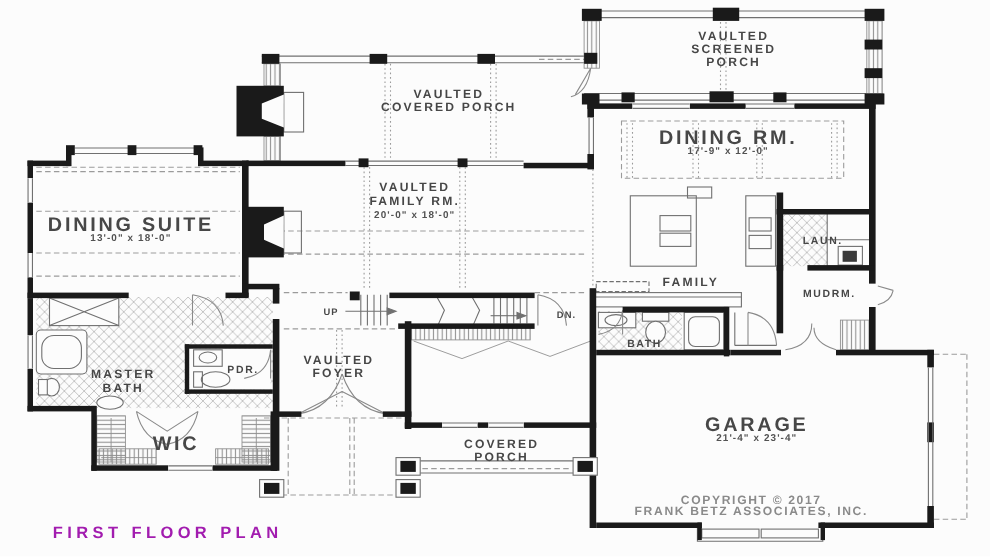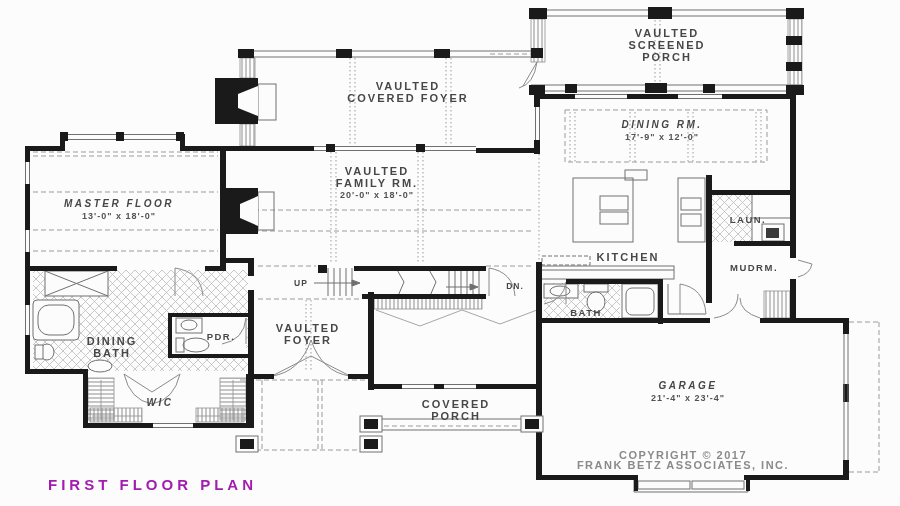--- a/index.html
+++ b/index.html
@@ -4,21 +4,21 @@
 <style>
   html,body{margin:0;padding:0;background:#ffffff;}
   #stage{position:relative;width:900px;height:506px;background:#fcfcfc;overflow:hidden;
          font-family:"Liberation Sans", sans-serif;}
   #drawing{position:absolute;left:0;top:0;}
   .lbl{position:absolute;transform:translate(-50%,-50%);text-align:center;white-space:nowrap;
        color:#474747;font-weight:700;letter-spacing:2px;font-size:11px;line-height:12px;}
   .lbl .dims{font-size:9px;letter-spacing:1px;font-weight:700;color:#525252;}
   .sm{font-size:9.5px;letter-spacing:1.5px;}
   .xs{font-size:8.5px;letter-spacing:1px;}
-  .big{font-size:10px;letter-spacing:2.5px;font-style:italic;}
+  .big{font-size:18px;letter-spacing:2.5px;}
   .copy{color:#8a8a8a;font-size:11px;letter-spacing:1.5px;font-weight:700;}
   .title{transform:translate(0,-50%);font-size:15px;letter-spacing:4px;color:#a21caf;font-weight:700;}
 </style>
 </head>
 <body>
 
 <div id="stage">
 
 <svg id="drawing" width="900" height="506" viewBox="0 0 900 506">
   <defs>
@@ -296,53 +296,53 @@
 </svg>
 
 <div class="lbl" style="left:667px;top:45px">
   <div>VAULTED</div>
   <div>SCREENED</div>
   <div>PORCH</div>
 </div>
 
 <div class="lbl" style="left:408px;top:92px">
   <div>VAULTED</div>
-  <div>COVERED FOYER</div>
+  <div>COVERED PORCH</div>
 </div>
 
 <div class="lbl" style="left:662px;top:131px">
   <div class="big">DINING RM.</div>
   <div class="dims">17'-9" x 12'-0"</div>
 </div>
 
 <div class="lbl" style="left:377px;top:183px">
   <div>VAULTED</div>
   <div>FAMILY RM.</div>
   <div class="dims">20'-0" x 18'-0"</div>
 </div>
 
 <div class="lbl" style="left:119px;top:210px">
-  <div class="big">MASTER FLOOR</div>
+  <div class="big">DINING SUITE</div>
   <div class="dims">13'-0" x 18'-0"</div>
 </div>
 
 <div class="lbl" style="left:628px;top:257px">
-  <div>KITCHEN</div>
+  <div>FAMILY</div>
 </div>
 
 <div class="lbl sm" style="left:748px;top:220px">
   <div>LAUN.</div>
 </div>
 
 <div class="lbl sm" style="left:754px;top:268px">
   <div>MUDRM.</div>
 </div>
 
 <div class="lbl" style="left:112px;top:347px">
-  <div>DINING</div>
+  <div>MASTER</div>
   <div>BATH</div>
 </div>
 
 <div class="lbl sm" style="left:221px;top:337px">
   <div>PDR.</div>
 </div>
 
 <div class="lbl xs" style="left:301px;top:283px">
   <div>UP</div>
 </div>

